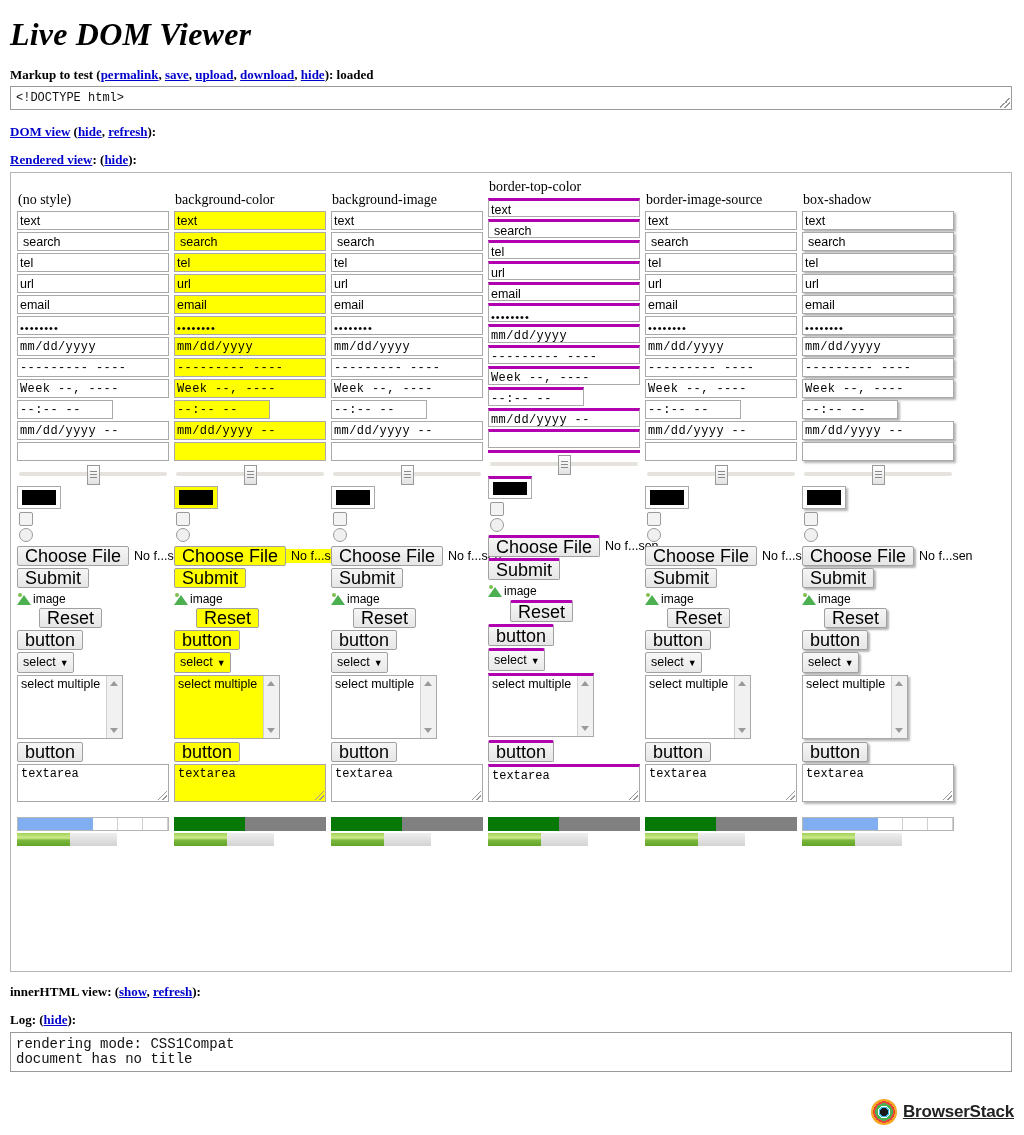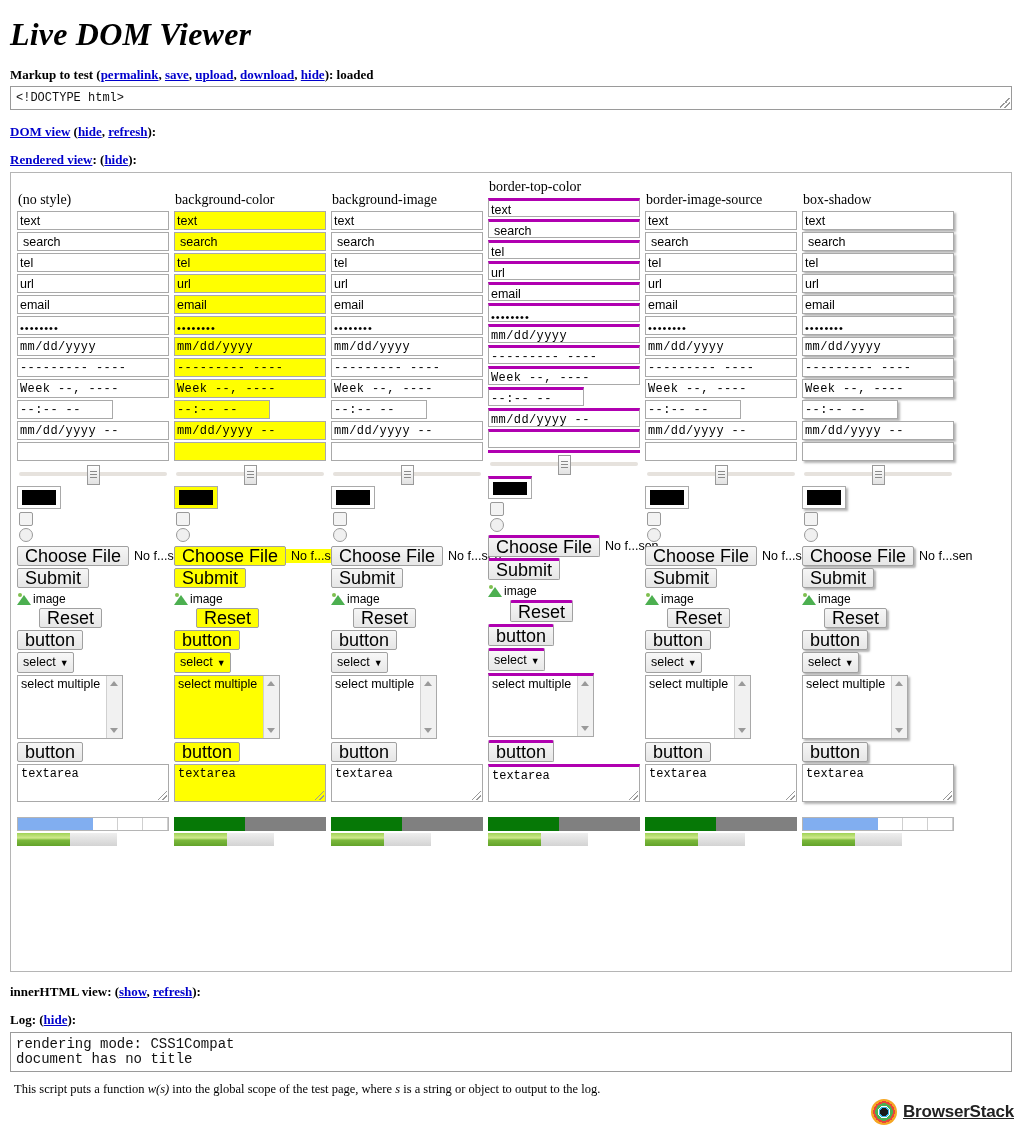--- a/index.html
+++ b/index.html
@@ -678,22 +678,19 @@
 
   <div class="viewline">
     <span>Log:</span> (<a href="#">hide</a>):
   </div>
 
   <div class="logbox">
     <div>rendering mode: CSS1Compat</div>
     <div>document has no title</div>
   </div>
 
-  <div class="footnote">
-    <span>This script puts a function </span><span class="var">w(s)</span><span> into the global scope of the test page, where </span><span class="var">s</span><span> is a string or object to output to the log.</span>
-  </div>
 
   <div class="bstack">
     <span class="mark"></span>
     <span class="wordmark">BrowserStack</span>
   </div>
 
 </div>
 
 </body></html>

